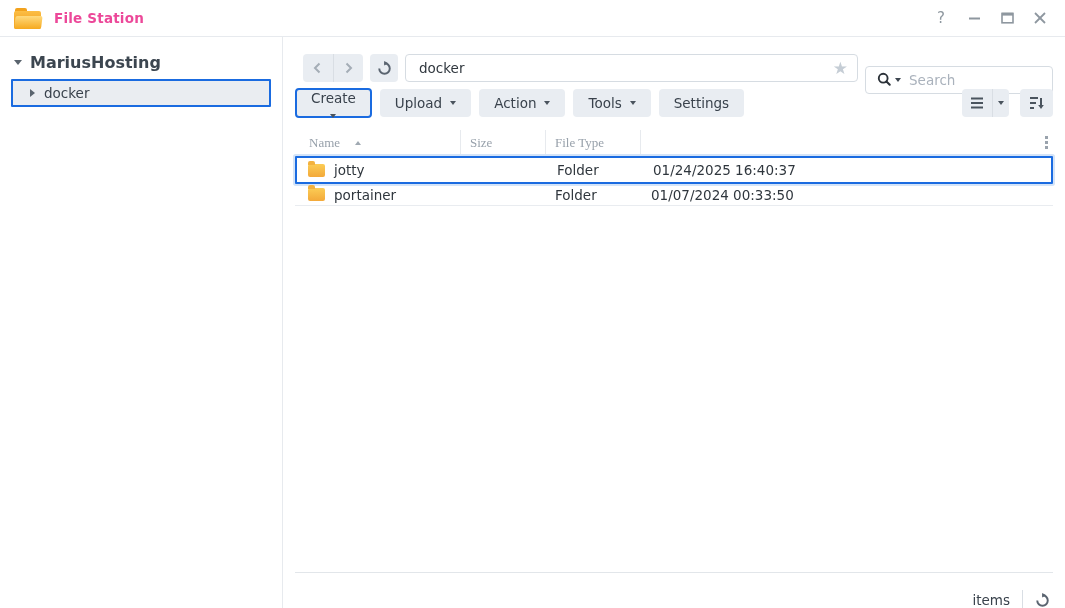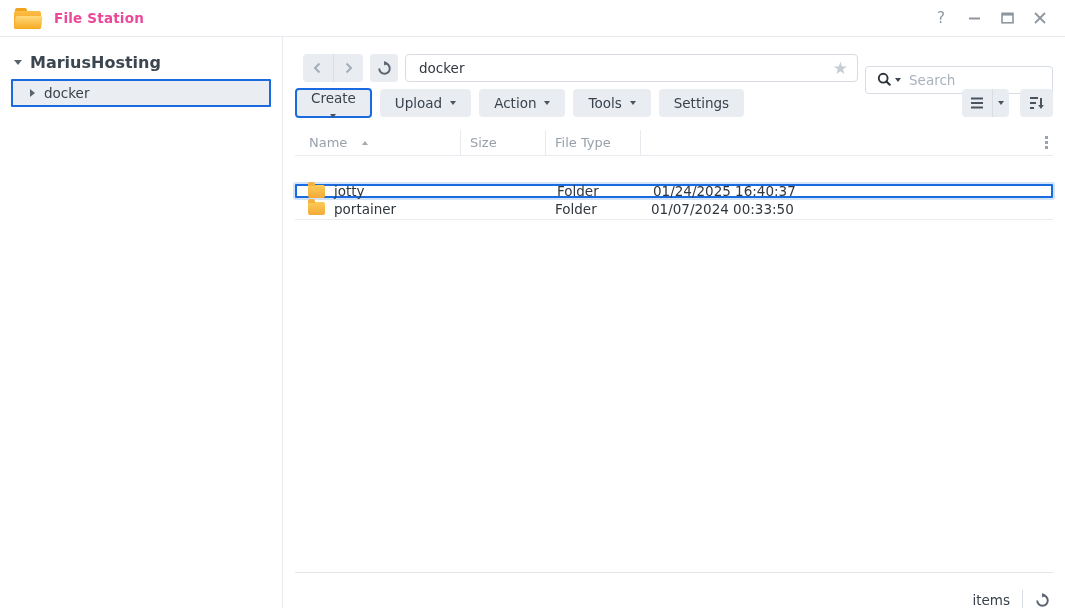--- a/index.html
+++ b/index.html
@@ -57,31 +57,31 @@
   .tb-btn.primary{height:30px;border:2px solid var(--accent);padding:0 14px;flex-direction:column;}
   .caret-down{width:0;height:0;border-left:3.5px solid transparent;border-right:3.5px solid transparent;border-top:4.5px solid #4a545e;}
   .view-btns{margin-left:auto;display:flex;gap:11px;}
   .view-split{height:28px;background:var(--button-bg);border-radius:4px;display:flex;align-items:center;cursor:pointer;}
   .vs-main{padding:0 8px;display:flex;align-items:center;}
   .vs-div{width:1px;height:28px;background:#d9dee4;}
   .vs-caret{padding:0 5px;display:flex;align-items:center;}
   .sort-btn{width:33px;height:28px;background:var(--button-bg);border-radius:4px;display:flex;align-items:center;justify-content:center;cursor:pointer;}
   
   .table-header{margin-top:12px;height:26px;display:flex;align-items:center;border-bottom:1px solid #e9ecf0;color:var(--text-gray);font-size:13px;}
-  .col{height:26px;display:flex;align-items:center;gap:15px;border-right:1px solid var(--border);padding-left:9px;cursor:pointer;}
+  .col{height:26px;display:flex;align-items:center;gap:15px;border-right:1px solid var(--border);padding-left:9px;cursor:pointer;font-family:Liberation Serif, serif;}
   .col-name{width:166px;padding-left:14px;}
   .col-size{width:85px;}
   .col-type{width:95px;}
   .col-mod{width:399px;padding-left:10px;}
   .col-opts{flex:1;border-right:none;justify-content:flex-end;padding-right:2px;}
   .sort-up{width:0;height:0;border-left:3.5px solid transparent;border-right:3.5px solid transparent;border-bottom:4.5px solid #a0a9b2;}
   .dots-v{display:flex;flex-direction:column;gap:2px;cursor:pointer;padding:3px;}
   .dots-v i{width:3px;height:3px;background:#9aa3ad;display:block;}
   .file-row{height:22px;display:flex;align-items:center;font-size:13.5px;color:var(--text-dark);cursor:pointer;}
-  .file-row.selected{height:14px;border:2px solid var(--accent);border-radius:1px;box-shadow:0 0 0 2px var(--selection-glow);background:#fff;margin-top:28px;}
+  .file-row.selected{height:28px;border:2px solid var(--accent);border-radius:1px;box-shadow:0 0 0 2px var(--selection-glow);background:#fff;}
   .file-row.plain{border-bottom:1px solid #e9ecf0;}
   .cell{display:flex;align-items:center;}
   .cell-name{width:166px;padding-left:13px;gap:9px;}
   .file-row.selected .cell-name{padding-left:11px;}
   .cell-size{width:85px;padding-left:9px;}
   .cell-type{width:95px;padding-left:9px;}
   .cell-mod{width:399px;padding-left:10px;}
   .folder-sm{width:17px;height:13px;position:relative;background:linear-gradient(180deg,#fbcc55,#f3a93a);border-radius:2px;flex:none;}
   .folder-sm::before{content:"";position:absolute;top:-3px;left:0;width:7px;height:4px;background:#f3b23f;border-radius:2px 2px 0 0;}
   .filler{flex:1;}

